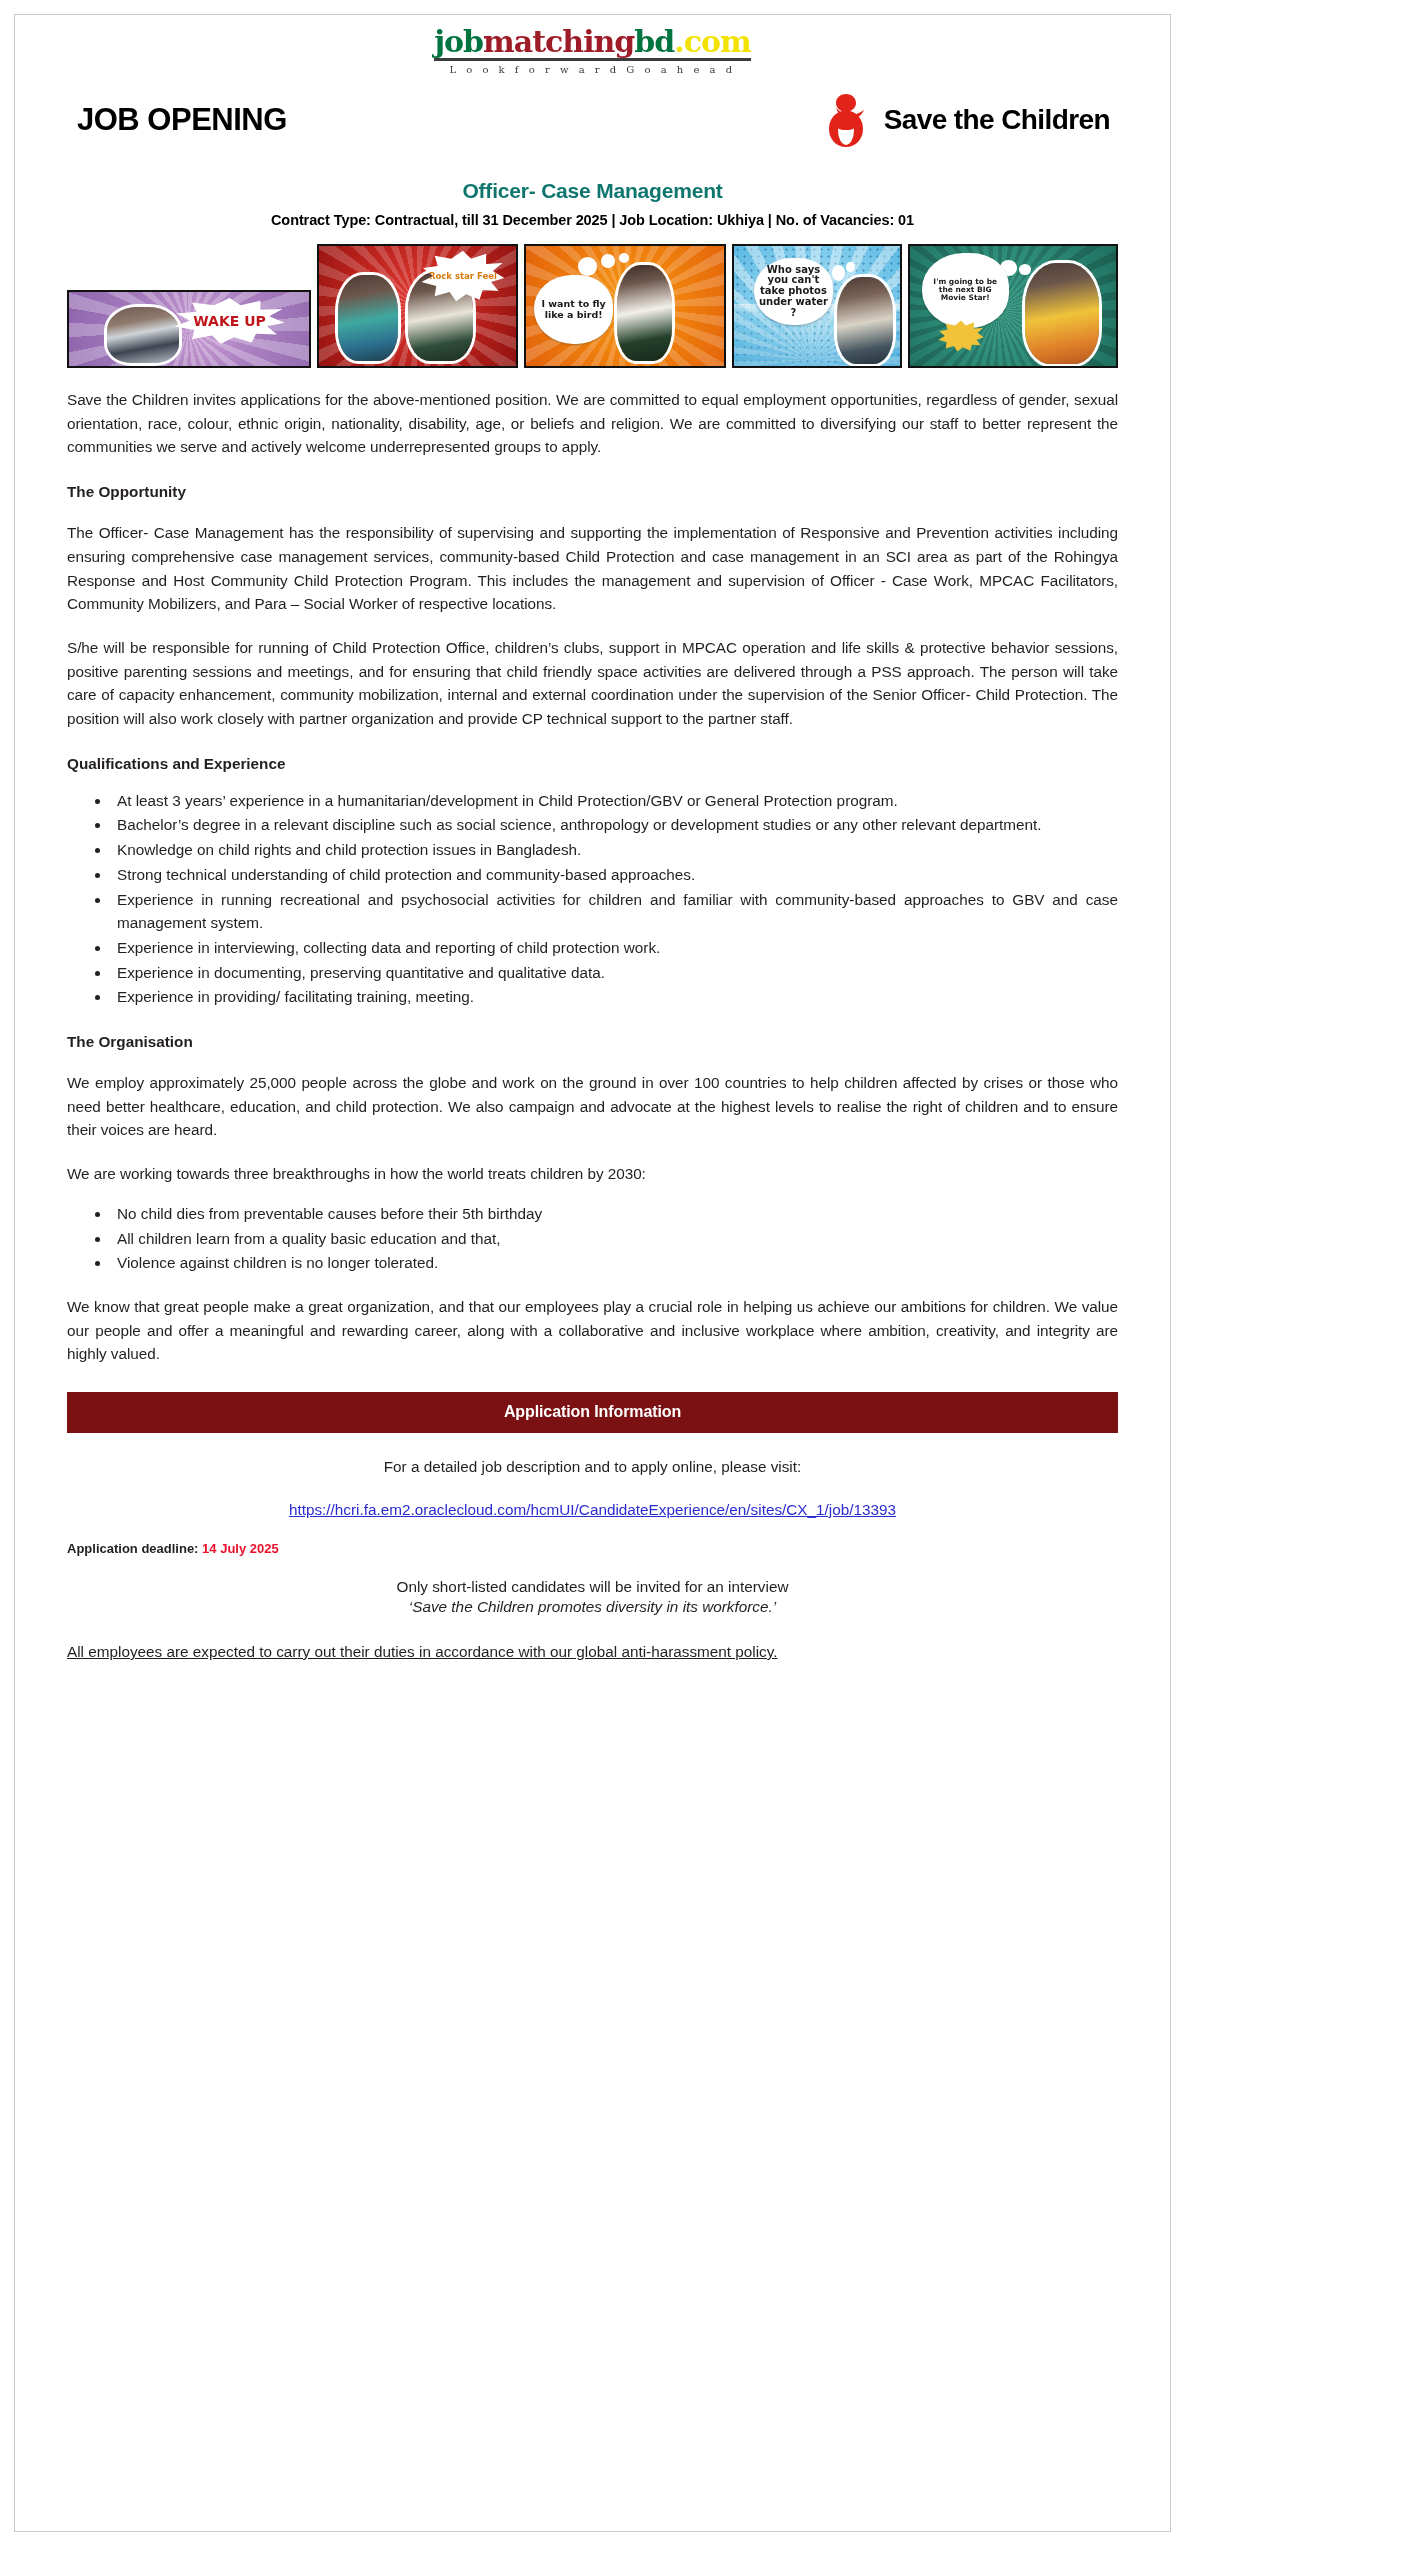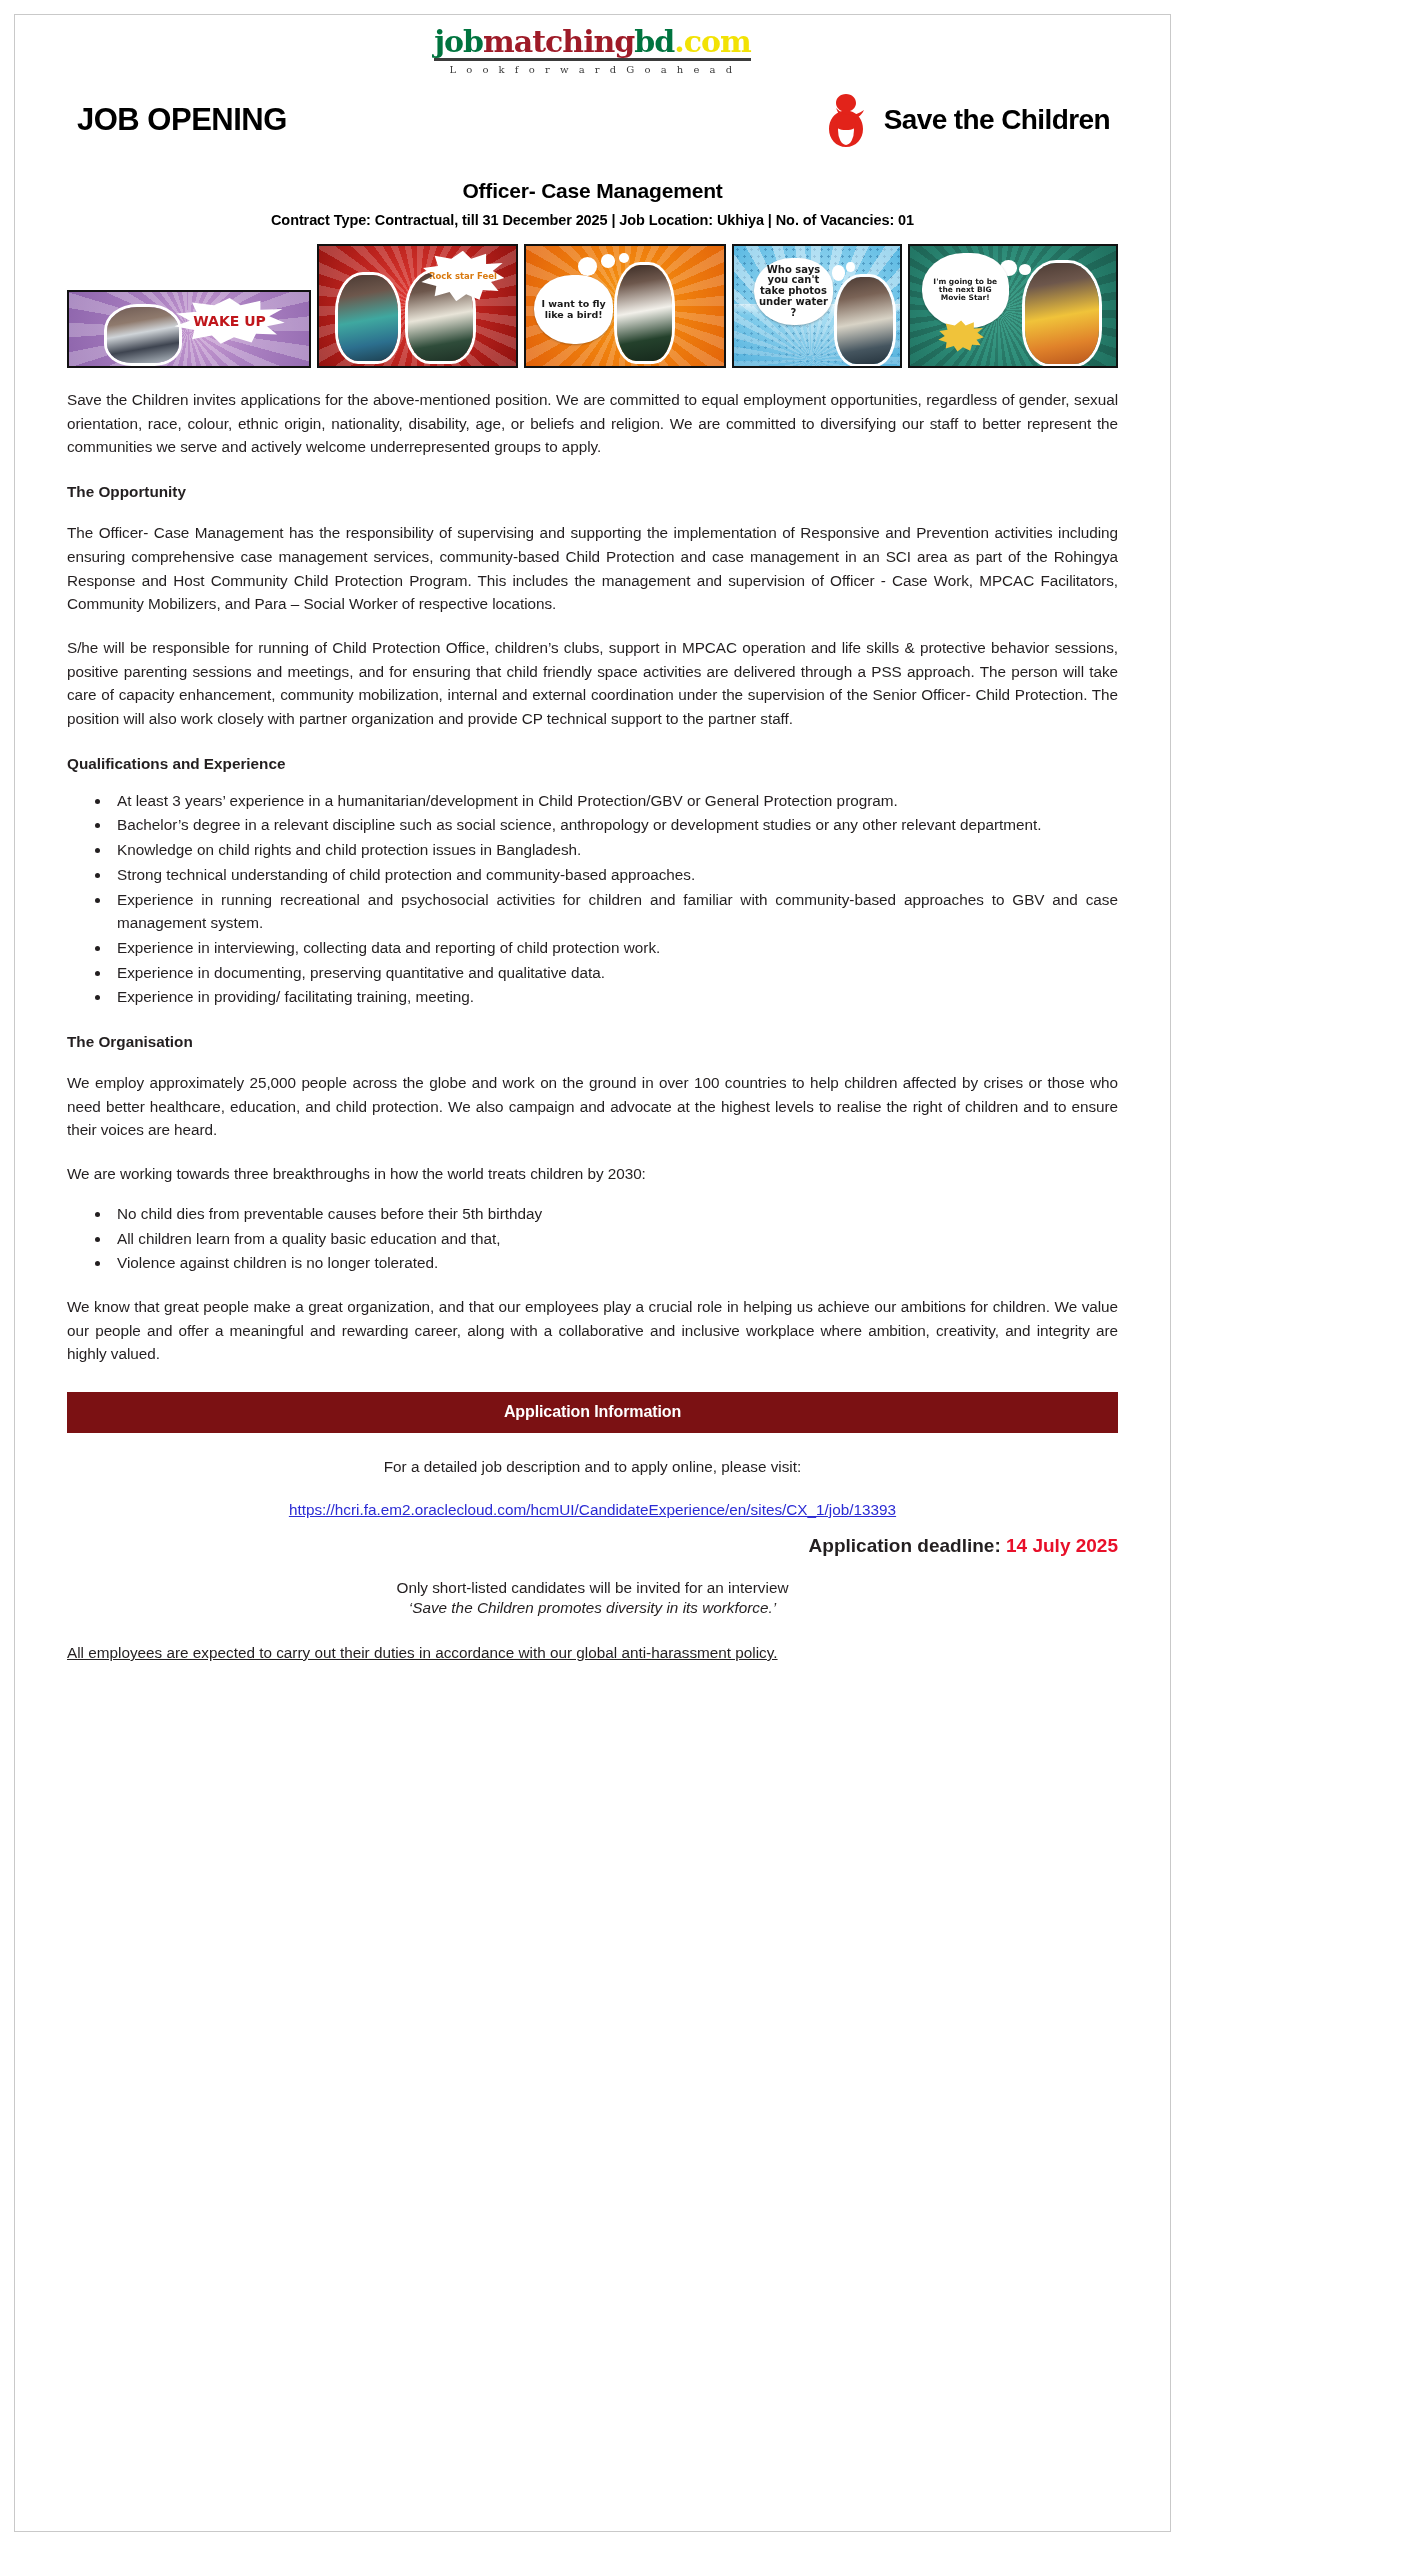--- a/index.html
+++ b/index.html
@@ -72,21 +72,21 @@
     color: #000000;
     letter-spacing: -0.6px;
     white-space: nowrap;
   }
 
   
   .title-block { text-align: center; margin-top: 26px; }
   .job-title {
     font-size: 21px;
     font-weight: bold;
-    color: #000000;
+    color: #0f766e;
     letter-spacing: -0.2px;
     margin-top: 17px;
   }
   .job-meta {
     font-size: 14.5px;
     font-weight: bold;
     color: #000;
     margin-top: 9px;
     letter-spacing: -0.1px;
   }
@@ -223,24 +223,24 @@
     margin-top: 22px;
   }
   .url-line { text-align: center; margin-top: 22px; text-decoration: underline; }
   .url-link {
     color: #2b2bd4;
     text-decoration: underline;
     font-size: 15.3px;
     word-break: break-all;
   }
   .deadline {
-    text-align: right;
-    font-size: 19px;
-    font-weight: bold;
-    margin-top: 16px;
+    text-align: left;
+    font-size: 13px;
+    font-weight: bold;
+    margin-top: 22px;
     color: #231f20;
   }
   .deadline .date { color: #e8102a; }
   .shortlist {
     text-align: center;
     font-size: 15.3px;
     margin-top: 22px;
     color: #231f20;
   }
   .diversity {

